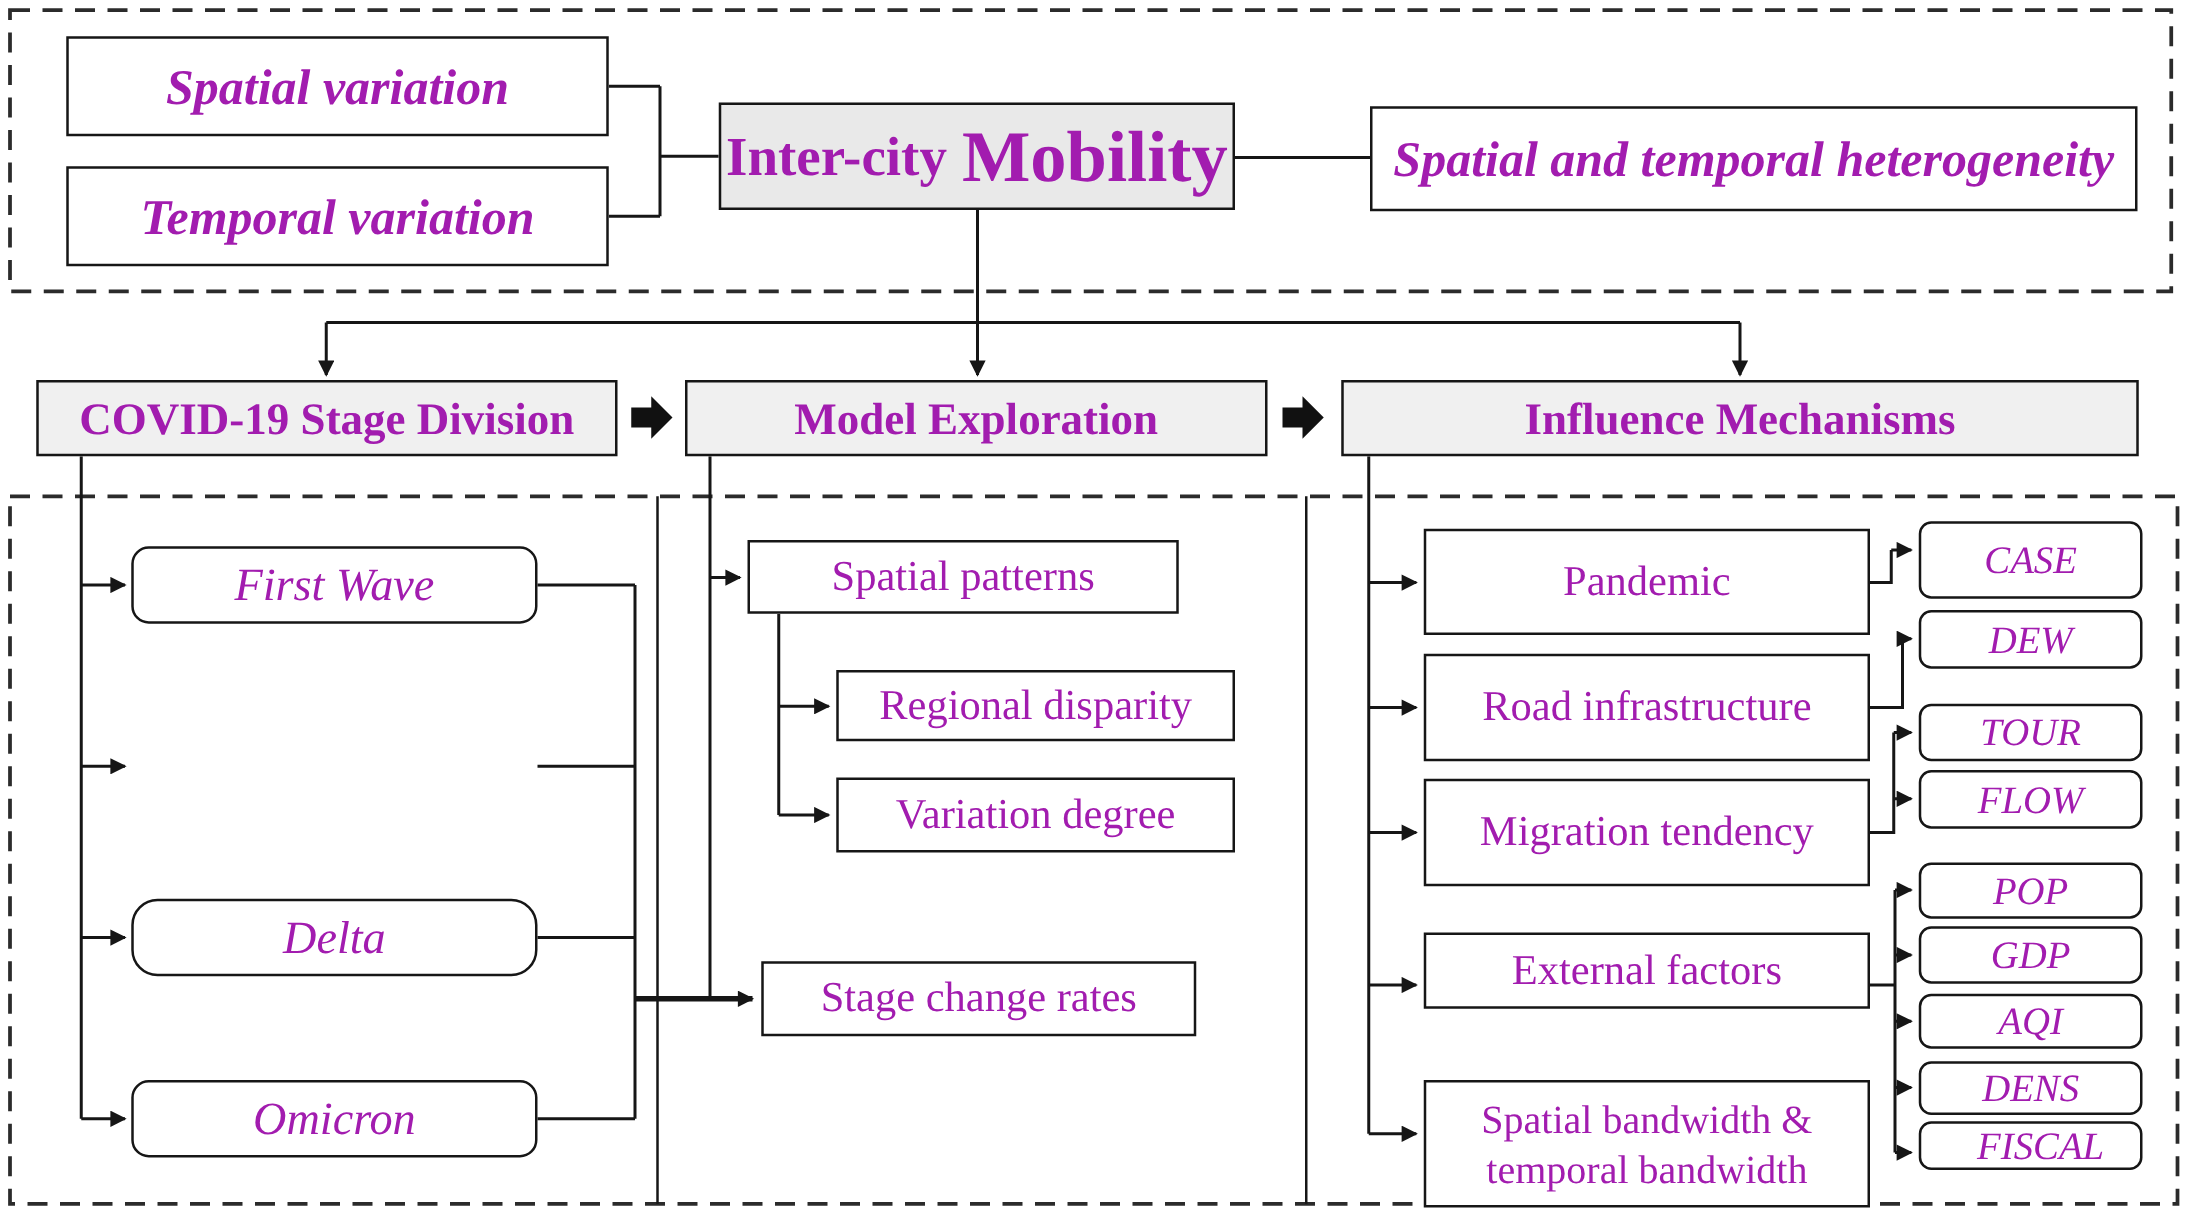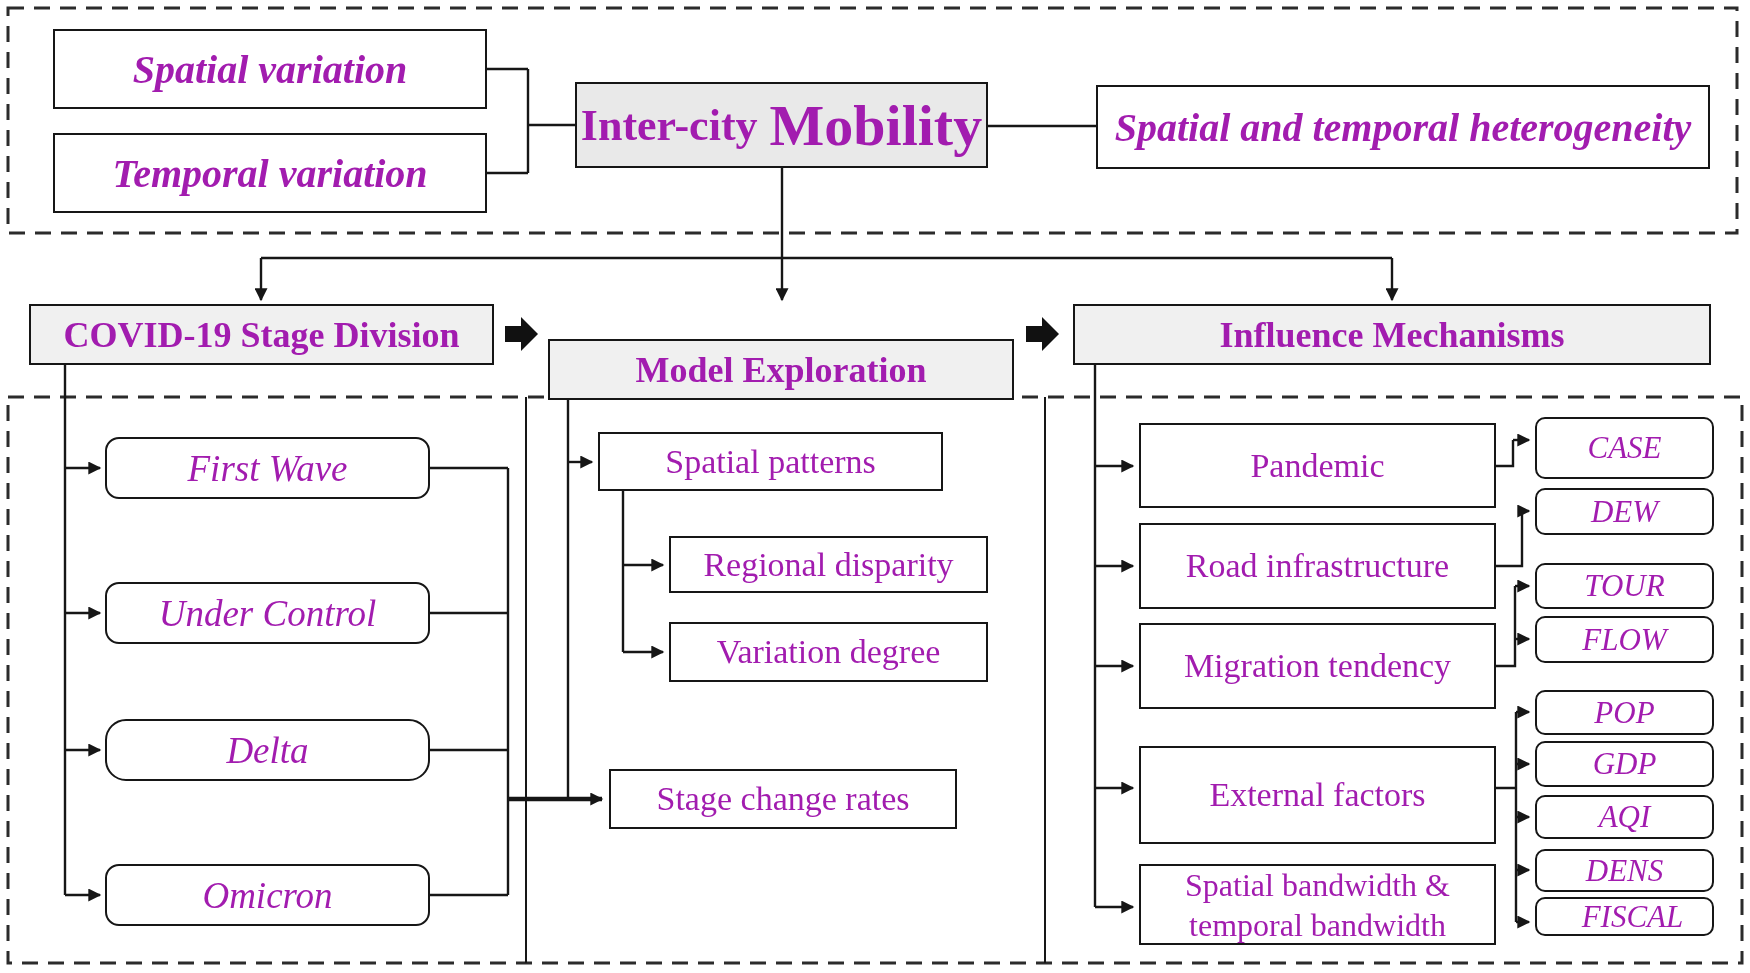--- a/index.html
+++ b/index.html
@@ -18,40 +18,40 @@
   .vartop   { font-weight:bold; font-style:italic; font-size:40px; }
   .b-spatvar  { left:53px;  top:29px;  width:434px; height:80px; }
   .b-tempvar  { left:53px;  top:133px; width:434px; height:80px; }
   .b-mobility { left:575px; top:82px;  width:413px; height:86px; background:#e9e9e9; font-weight:bold; }
   .b-mobility .pre  { font-size:44px; margin-right:12px; }
   .b-mobility .main { font-size:58px; }
   .b-hetero   { left:1096px; top:85px; width:614px; height:84px; font-weight:bold; font-style:italic; font-size:40px; }
   
   .hdr { background:#f0f0f0; font-weight:bold; font-size:36px; border-width:2px; }
   .b-covid  { left:29px;   top:304px; width:465px; height:61px; }
-  .b-model  { left:548px;  top:304px; width:466px; height:61px;margin-top:35px; }
+  .b-model  { left:548px;  top:304px; width:466px; height:61px; }
   .b-influ  { left:1073px; top:304px; width:638px; height:61px; }
   
   .stage { border-radius:14px; font-style:italic; font-size:37px; }
   .b-fw { left:105px; top:437px; width:325px; height:62px; }
   .b-uc { left:105px; top:582px; width:325px; height:62px; }
   .b-dl { left:105px; top:719px; width:325px; height:62px;border-radius:21px; }
   .b-om { left:105px; top:864px; width:325px; height:62px; }
   
   .plain { font-size:34px; border-width:2px; }
   .b-sp  { left:598px; top:432px; width:345px; height:59px; }
   .b-rd  { left:669px; top:536px; width:319px; height:57px; }
   .b-vd  { left:669px; top:622px; width:319px; height:60px; }
   .b-scr { left:609px; top:769px; width:348px; height:60px; }
   
   .b-pan { left:1139px; top:423px; width:357px; height:85px; }
   .b-ri  { left:1139px; top:523px; width:357px; height:86px; }
   .b-mt  { left:1139px; top:623px; width:357px; height:86px; }
-  .b-ef  { left:1139px; top:746px; width:357px; height:98px; }
-  .b-bw  { left:1139px; top:864px; width:357px; height:81px;
+  .b-ef  { left:1139px; top:746px; width:357px; height:61px; }
+  .b-bw  { left:1139px; top:864px; width:357px; height:102px;
            white-space:normal; font-size:32px; line-height:40px; padding:0 10px; }
   
   .var { border-radius:10px; font-style:italic; font-size:31px; }
   .b-case { left:1535px; top:417px; width:179px; height:62px; }
   .b-dew  { left:1535px; top:488px; width:179px; height:47px; }
   .b-tour { left:1535px; top:563px; width:179px; height:46px; }
   .b-flow { left:1535px; top:616px; width:179px; height:47px; }
   .b-pop  { left:1535px; top:690px; width:179px; height:45px; }
   .b-gdp  { left:1535px; top:741px; width:179px; height:46px; }
   .b-aqi  { left:1535px; top:795px; width:179px; height:44px; }
@@ -141,21 +141,20 @@
     <span class="pre">Inter-city</span>
     <span class="main">Mobility</span>
   </div>
   <div class="box b-hetero">Spatial and temporal heterogeneity</div>
 
   <div class="box hdr b-covid">COVID-19 Stage Division</div>
   <div class="box hdr b-model">Model Exploration</div>
   <div class="box hdr b-influ">Influence Mechanisms</div>
 
   <div class="box stage b-fw">First Wave</div>
-  <div class="box stage b-uc">Under Control</div>
   <div class="box stage b-dl">Delta</div>
   <div class="box stage b-om">Omicron</div>
 
   <div class="box plain b-sp">Spatial patterns</div>
   <div class="box plain b-rd">Regional disparity</div>
   <div class="box plain b-vd">Variation degree</div>
   <div class="box plain b-scr">Stage change rates</div>
 
   <div class="box plain b-pan">Pandemic</div>
   <div class="box plain b-ri">Road infrastructure</div>

